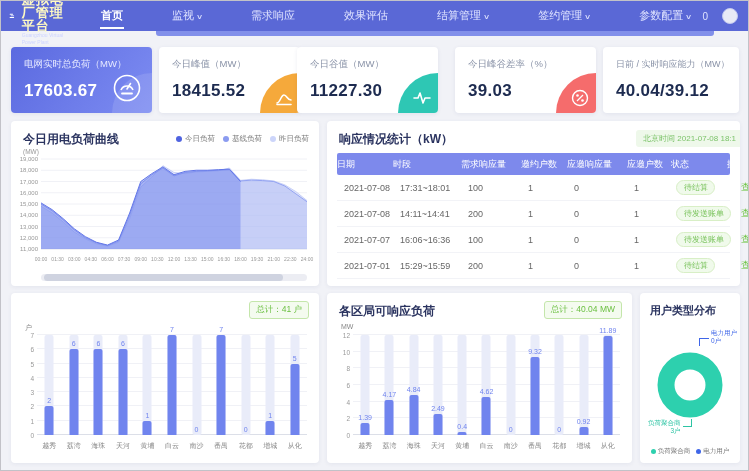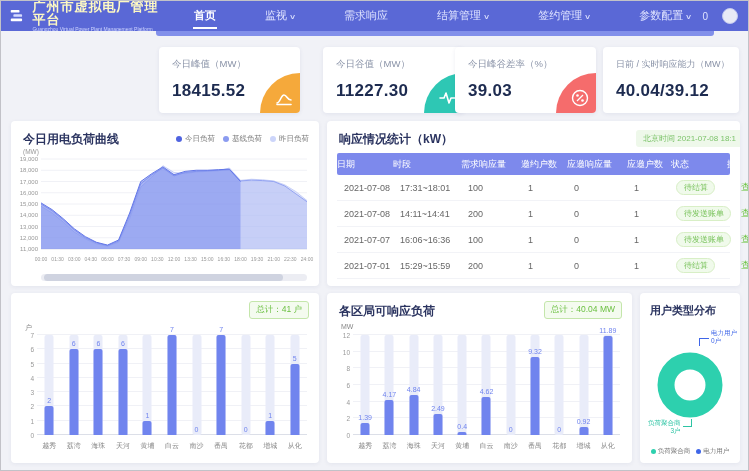--- a/index.html
+++ b/index.html
@@ -96,44 +96,56 @@
       </svg>
       <div>
         <div class="ttl">广州市虚拟电厂管理平台</div>
         <div class="subttl">Guangzhou Virtual Power Plant Management Platform</div>
       </div>
     </div>
     <nav class="nav" id="mainNav">
         <div class="nav-item active">首页</div>
         <div class="nav-item">监视<span class="caret">∨</span></div>
         <div class="nav-item">需求响应</div>
+        <div class="nav-item">效果评估</div>
         <div class="nav-item">结算管理<span class="caret">∨</span></div>
         <div class="nav-item">签约管理<span class="caret">∨</span></div>
         <div class="nav-item">参数配置<span class="caret">∨</span></div>
       </nav>
     <div class="hdr-right">
       <span class="notif">0</span>
       <span class="avatar"></span>
     </div>
   </header>
   <div class="hdr-strip"></div>
 
+  <div class="kpi grad" style="left:10px">
+    <div class="lbl">电网实时总负荷（MW）</div>
+    <div class="val">17603.67</div>
+    <div class="quarter" style="background:rgba(255,255,255,0.12)"></div>
+    <svg class="gauge-ring" viewBox="0 0 28 28">
+      <circle cx="14" cy="14" r="12.5" fill="none" stroke="#fff" stroke-width="1.6"></circle>
+      <path d="M8 16 A6.5 6.5 0 0 1 20 16" fill="none" stroke="#fff" stroke-width="1.6"></path>
+      <line x1="14" y1="15" x2="17.5" y2="9.5" stroke="#fff" stroke-width="1.6" stroke-linecap="round"></line>
+      <line x1="9" y1="19.5" x2="19" y2="19.5" stroke="#fff" stroke-width="1.8" stroke-linecap="round"></line>
+    </svg>
+  </div>
 
   <div class="kpi" style="left:158px">
     <div class="lbl">今日峰值（MW）</div>
     <div class="val">18415.52</div>
     <div class="quarter" style="background:#f5a93b">
       <svg class="q-icon" viewBox="0 0 18 18">
         <path d="M2 14 C5 14 6 6 9 6 C12 6 12 11 16 11" fill="none" stroke="#fff" stroke-width="1.6" stroke-linecap="round"></path>
         <line x1="2" y1="15.5" x2="16" y2="15.5" stroke="#fff" stroke-width="1.6" stroke-linecap="round"></line>
       </svg>
     </div>
   </div>
 
-  <div class="kpi" style="left:322px">
+  <div class="kpi" style="left:296px">
     <div class="lbl">今日谷值（MW）</div>
     <div class="val">11227.30</div>
     <div class="quarter" style="background:#2ec7b4">
       <svg class="q-icon" viewBox="0 0 18 18">
         <polyline points="1,9 5,9 7,4 10,14 12,9 17,9" fill="none" stroke="#fff" stroke-width="1.6" stroke-linejoin="round" stroke-linecap="round"></polyline>
       </svg>
     </div>
   </div>
 
   <div class="kpi" style="left:454px">

